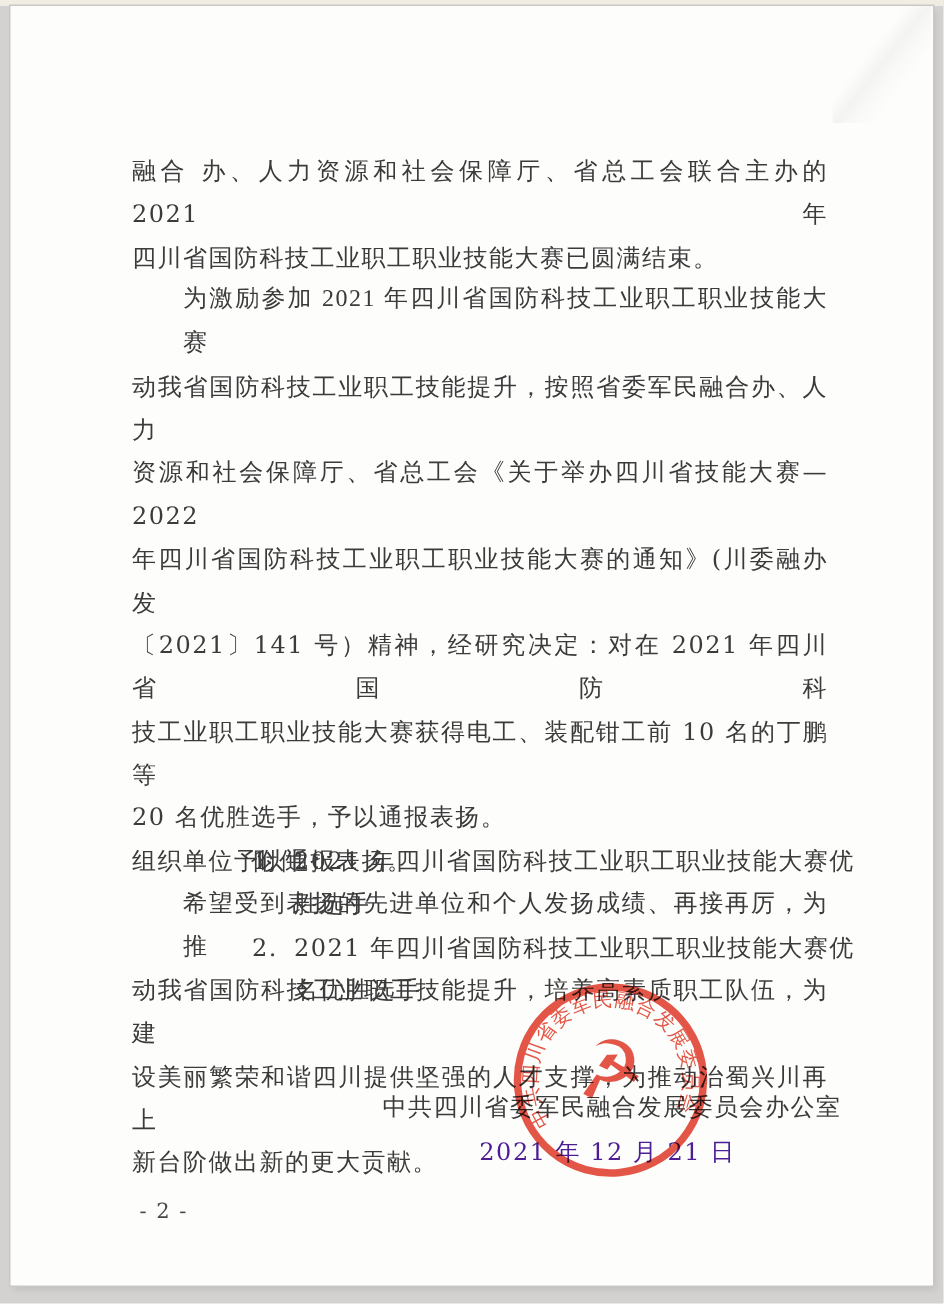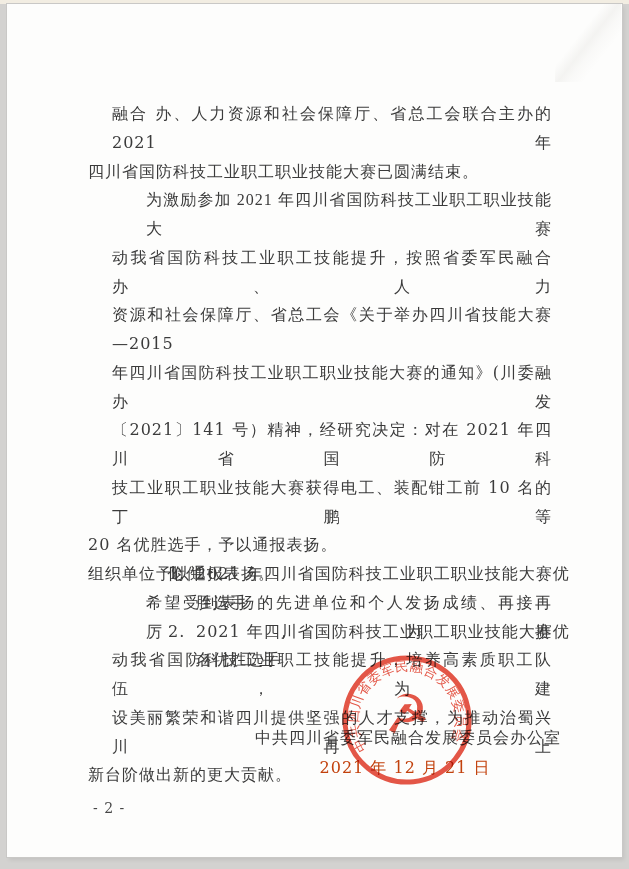--- a/index.html
+++ b/index.html
@@ -17,33 +17,33 @@
   .fold-shadow{
     position:absolute;left:548px;top:0;width:66px;height:78px;
     background:linear-gradient(128deg,transparent 38%,rgba(120,115,100,0.07) 50%,rgba(120,115,100,0.03) 58%,transparent 70%);
     pointer-events:none;
   }
   .body-text{
     position:absolute;left:81px;top:96px;width:464px;
     font-size:16px;line-height:28.75px;letter-spacing:1px;color:#3b3b3b;
   }
   .line{white-space:nowrap;}
-  .line.full{white-space:normal;text-align:justify;text-align-last:justify;margin-left:24px;}
+  .line.full{white-space:normal;text-align:justify;text-align-last:justify;}
   .line.indent{padding-left:34px;font-family:Liberation Serif, serif;}
   .attach-line{position:absolute;font-size:16px;letter-spacing:1px;color:#3b3b3b;line-height:1.2;white-space:nowrap;}
   .attach-rel{position:relative;}
   .attach-rel .num{position:absolute;}
   .attach-rel .txt{position:absolute;white-space:nowrap;}
   .sig-org{
     position:absolute;left:248px;top:724px;width:310px;
     font-size:16px;letter-spacing:1px;color:#3b3b3b;white-space:nowrap;
   }
   .sig-date{
     position:absolute;left:248px;top:754px;width:300px;text-align:center;
-    font-size:16px;letter-spacing:1px;color:#c2410c;white-space:nowrap;
+    font-size:16px;letter-spacing:1px;color:#4c1d95;white-space:nowrap;
   }
   .page-number{
     position:absolute;left:86px;top:796px;
     font-size:14px;letter-spacing:1px;color:#474747;white-space:nowrap;
   }
   .seal{
     position:absolute;left:330px;top:646px;width:140px;height:140px;
     mix-blend-mode:multiply;opacity:0.88;
     transform:rotate(-6deg);
   }
@@ -55,21 +55,21 @@
 <div class="top-band"></div>
 
 <div class="page">
   <div class="fold-shadow"></div>
 
   <div class="body-text">
     <div class="line full">融合 办、人力资源和社会保障厅、省总工会联合主办的 2021 年</div>
     <div class="line">四川省国防科技工业职工职业技能大赛已圆满结束。</div>
     <div class="line full indent">为激励参加 2021 年四川省国防科技工业职工职业技能大赛</div>
     <div class="line full">动我省国防科技工业职工技能提升，按照省委军民融合办、人力</div>
-    <div class="line full">资源和社会保障厅、省总工会《关于举办四川省技能大赛—2015</div>
+    <div class="line full">资源和社会保障厅、省总工会《关于举办四川省技能大赛—2022</div>
     <div class="line full">年四川省国防科技工业职工职业技能大赛的通知》(川委融办发</div>
     <div class="line full">〔2021〕141 号）精神，经研究决定：对在 2021 年四川省国防科</div>
     <div class="line full">技工业职工职业技能大赛获得电工、装配钳工前 10 名的丁鹏等</div>
     <div class="line">20 名优胜选手，予以通报表扬。</div>
     <div class="line">组织单位予以通报表扬。</div>
     <div class="line full indent">希望受到表扬的先进单位和个人发扬成绩、再接再厉，为推</div>
     <div class="line full">动我省国防科技工业职工技能提升，培养高素质职工队伍，为建</div>
     <div class="line full">设美丽繁荣和谐四川提供坚强的人才支撑，为推动治蜀兴川再上</div>
     <div class="line">新台阶做出新的更大贡献。</div>
   </div>

